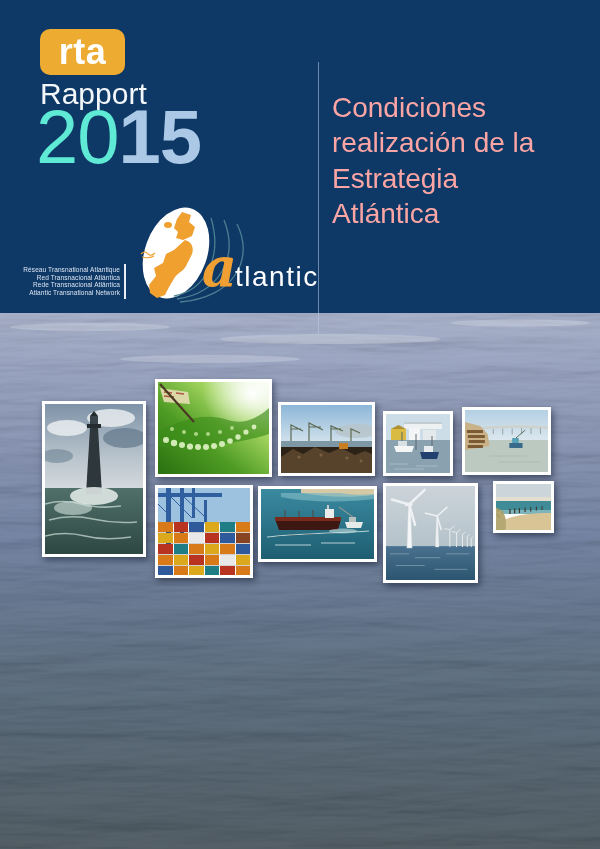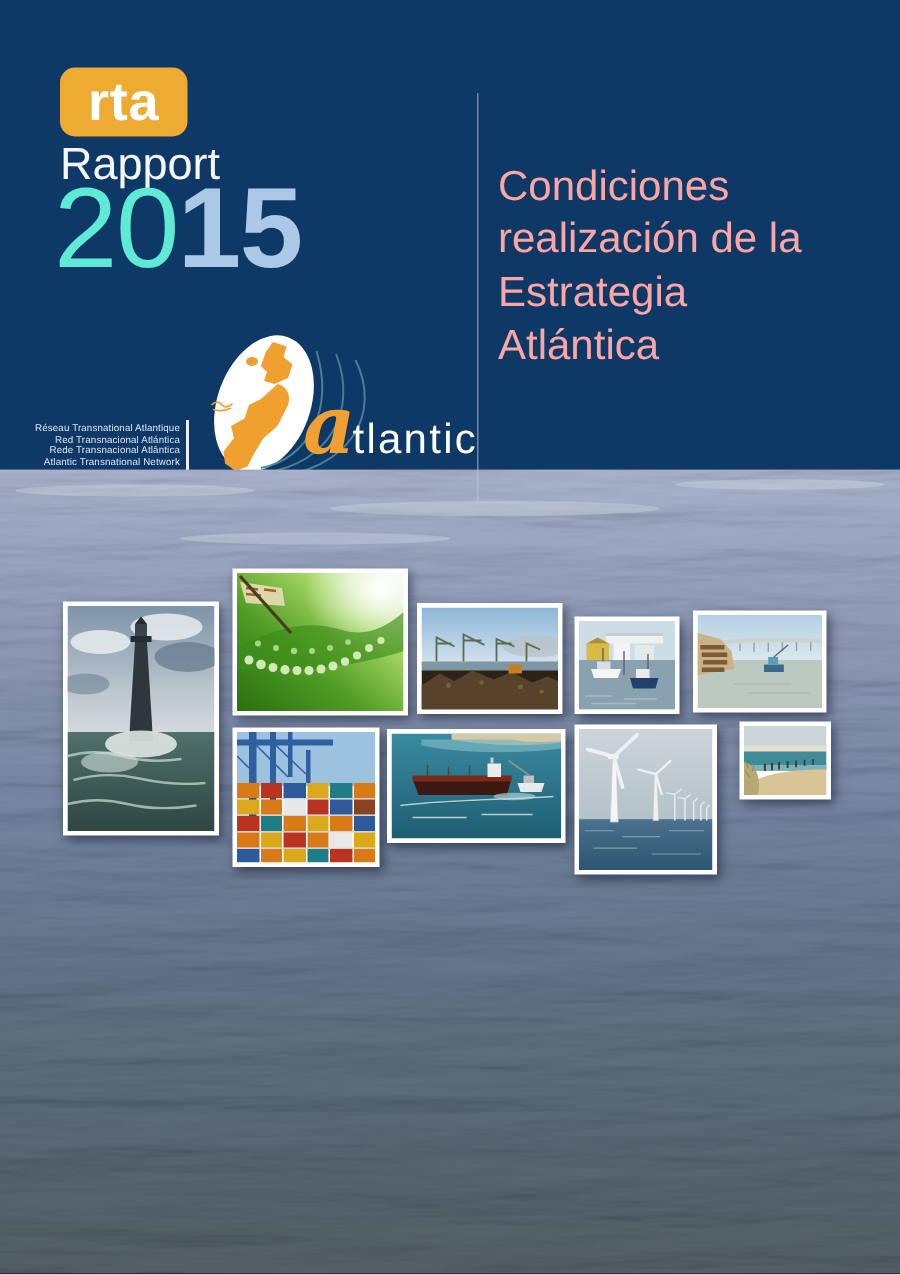--- a/index.html
+++ b/index.html
@@ -2,21 +2,21 @@
 <html><head>
 <meta charset="utf-8">
 <style>
   * { margin:0; padding:0; box-sizing:border-box; }
   html,body { background:#222; }
   .page {
     position:relative; width:600px; height:849px; overflow:hidden;
     font-family:"Liberation Sans", sans-serif; background:#0e3866;
   }
   
-  .header { position:absolute; left:0; top:16px; width:600px; height:313px; background:#0e3866; }
+  .header { position:absolute; left:0; top:0; width:600px; height:313px; background:#0e3866; }
   .rta-badge {
     position:absolute; left:40px; top:29px; width:85px; height:46px;
     background:#eeab32; border-radius:10px; display:flex; align-items:center; justify-content:center;
   }
   .rta-badge span { color:#ffffff; font-weight:700; font-size:36px; letter-spacing:0.5px; }
   .rapport { position:absolute; left:40px; top:78px; color:#f4f7fa; font-size:30px; line-height:32px; font-weight:400; }
   .year { position:absolute; left:36px; top:99px; display:flex; align-items:baseline; line-height:1; }
   .year .y-first  { color:#5eead4; font-size:76px; font-weight:400; letter-spacing:-1px; }
   .year .y-second { color:#abc9e7; font-size:76px; font-weight:700; letter-spacing:-1px;text-align:center; }
   .cover-title { position:absolute; left:332px; top:90px; width:255px; color:#fca5a5; font-size:28px; line-height:35.3px; font-weight:400; }

